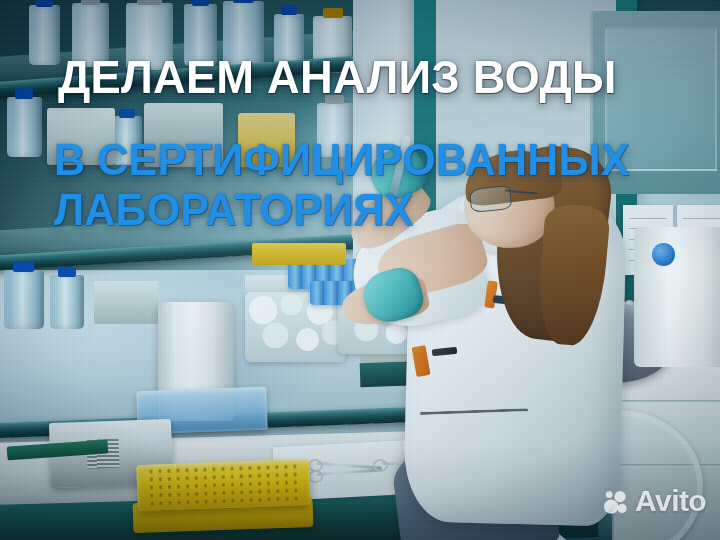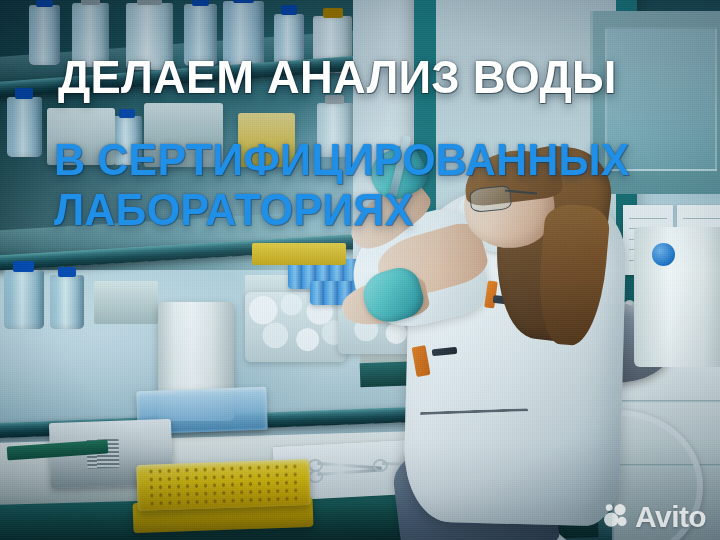--- a/index.html
+++ b/index.html
@@ -722,23 +722,23 @@
     text-shadow:
        0 0 2px rgba(8,54,92,.48),
        1px 1px 0 rgba(8,48,84,.40),
        0 3px 9px rgba(6,36,64,.42);
   }
 
   
   .watermark {
     position: absolute;
     right: 14px;
-    bottom: 8px;
+    bottom: 24px;
     display: flex;
-    align-items: flex-start;
+    align-items: flex-end;
     gap: 5px;
     opacity: .82;
   }
   .wm-logo { display: block; }
   .wm-text {
     font-family: "Liberation Sans", "DejaVu Sans", sans-serif;
     font-weight: 700;
     font-size: 30px;
     line-height: 30px;
     color: rgba(255,255,255,.92);

